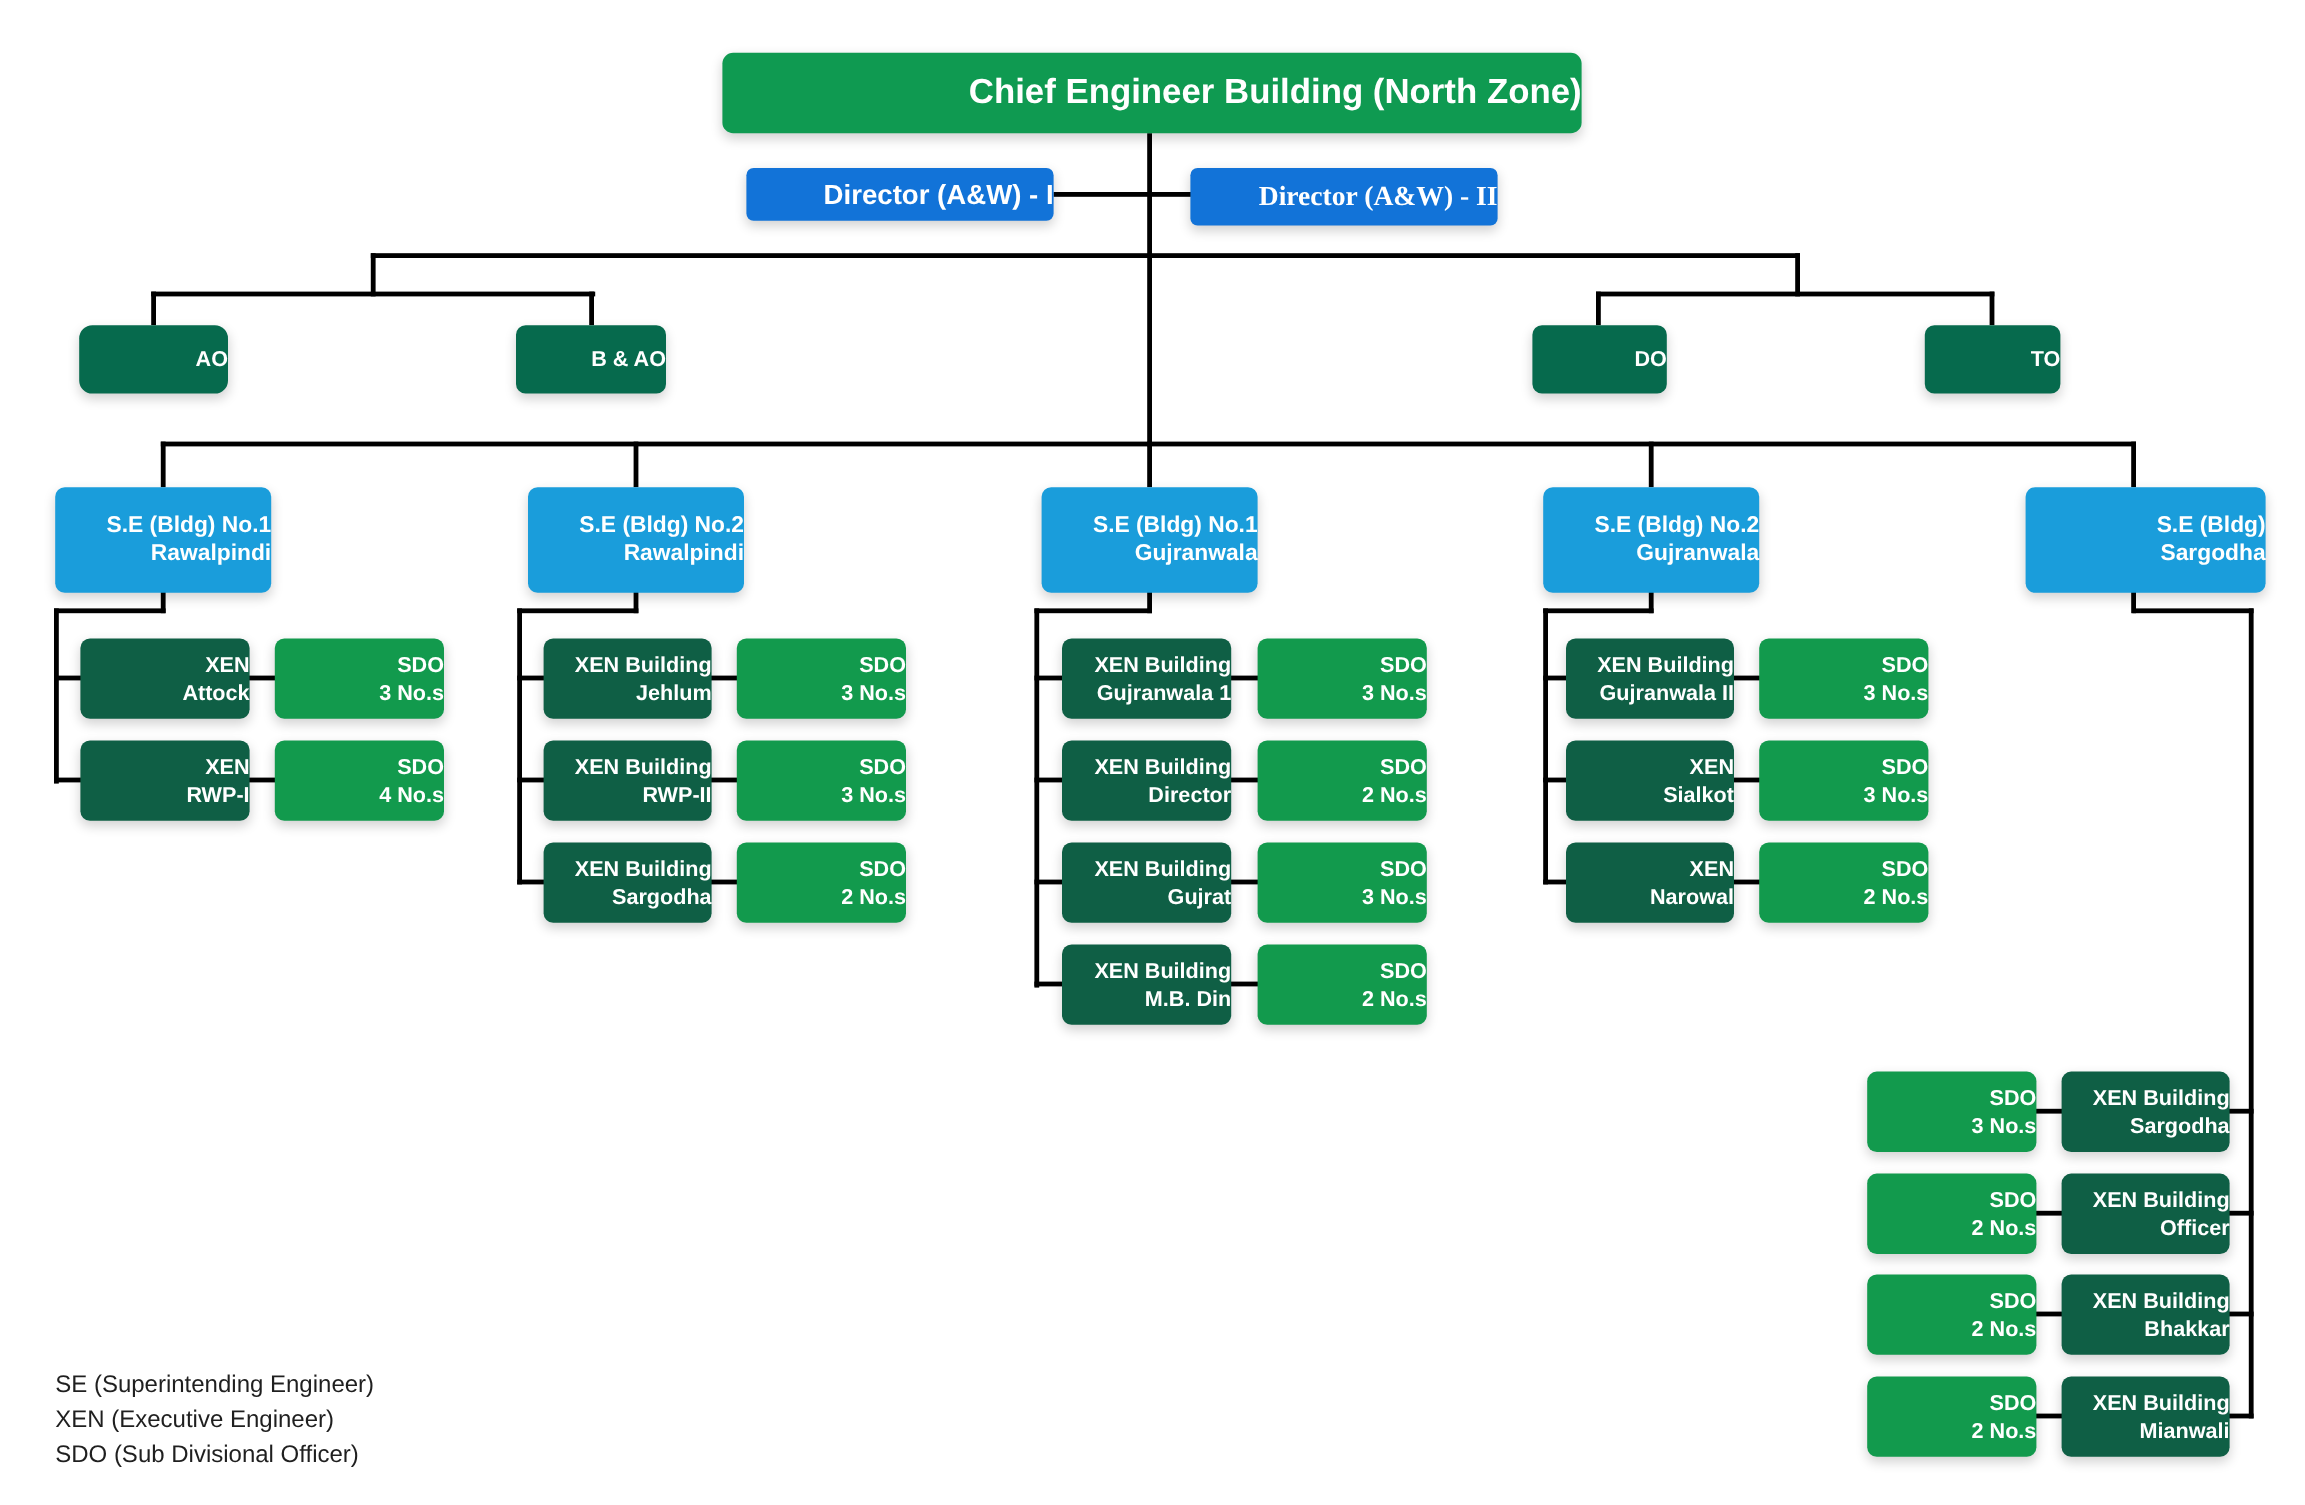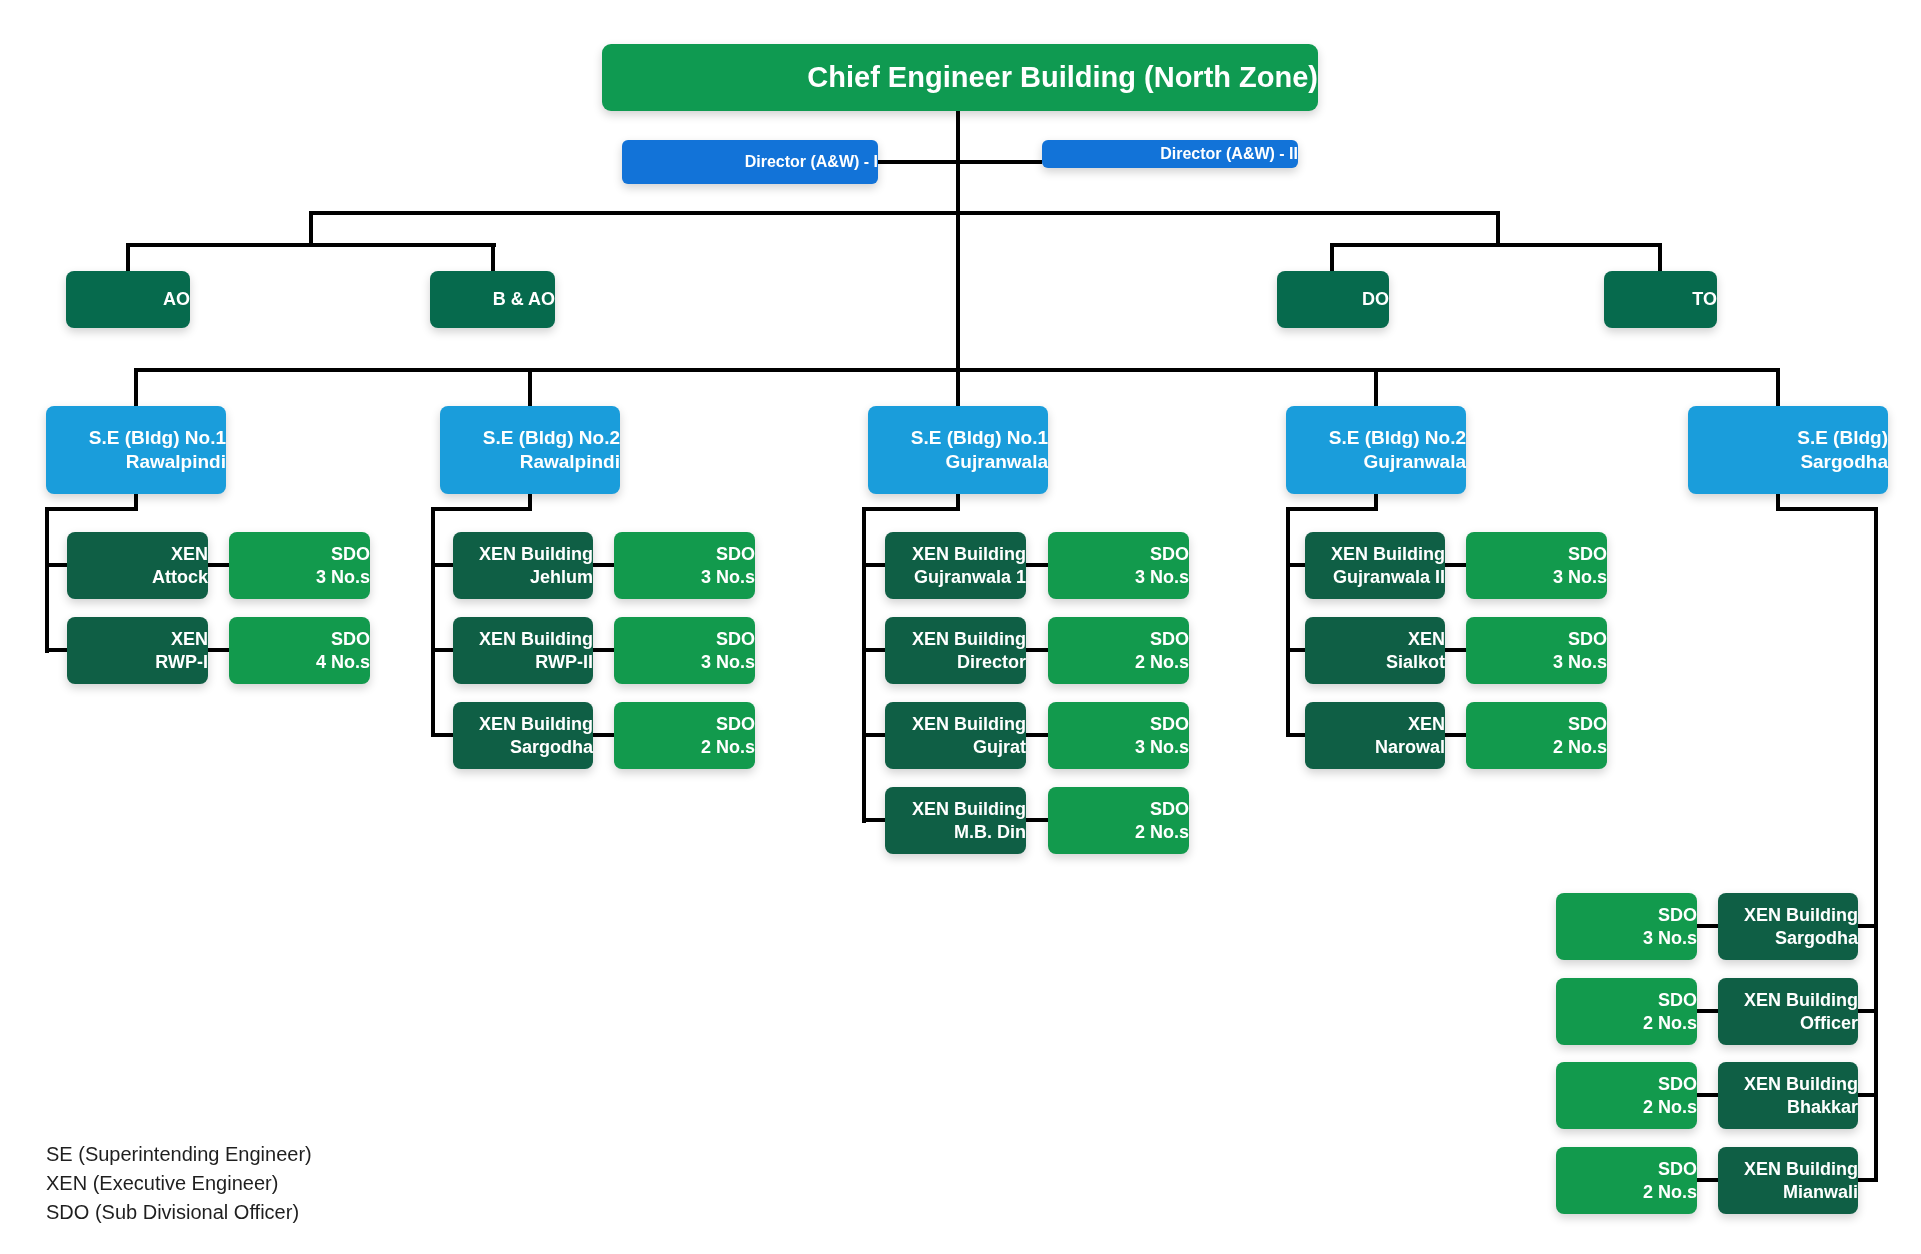--- a/index.html
+++ b/index.html
@@ -6,21 +6,21 @@
   .canvas{
     position:relative;width:1921px;height:1254px;background:#ffffff;overflow:hidden;
     font-family:"Liberation Sans",sans-serif;
   }
   .box{
     position:absolute;display:flex;flex-direction:column;align-items:flex-end;justify-content:center;
     color:#ffffff;font-weight:bold;text-align:center;border-radius:8px;
     box-shadow:0 4px 10px rgba(0,0,0,0.18);line-height:1.25;
   }
   .chief{background:var(--chief-green,#0F9A51);font-size:29px;border-radius:9px;}
-  .director{background:var(--director-blue,#1273D8);font-size:16px;border-radius:6px;}
+  .director{background:var(--director-blue,#1273D8);font-size:23px;border-radius:6px;}
   .office{background:var(--office-green,#066A4D);font-size:18px;}
   .se{background:var(--se-blue,#1A9DDB);font-size:19px;}
   .xen{background:var(--xen-green,#0F5F45);font-size:18px;}
   .sdo{background:var(--sdo-green,#129A4D);font-size:18px;}
   .ln{position:absolute;background:var(--line-black,#000000);display:block;}
   .legend{
     position:absolute;left:46px;top:1140px;color:var(--legend-text,#1F1F1F);
     font-size:20px;line-height:29px;font-weight:400;
   }
 </style>
@@ -101,25 +101,25 @@
   <i class="ln" style="left:1695px;top:1093px;width:26px;height:4px;"></i>
   <i class="ln" style="left:1695px;top:1178px;width:26px;height:4px;"></i>
 
   <div class="box chief" style="left:602px;top:44px;width:716px;height:67px;">
     <span>Chief Engineer Building (North Zone)</span>
   </div>
 
   <div class="box director" style="left:622px;top:140px;width:256px;height:44px;">
     <span>Director (A&amp;W) - I</span>
   </div>
-  <div class="box director" style="left:1042px;top:140px;width:256px;height:28px;">
+  <div class="box director" style="left:992px;top:140px;width:256px;height:48px;font-family:Liberation Serif, serif;">
     <span>Director (A&amp;W) - II</span>
   </div>
 
-  <div class="box office" style="left:66px;top:271px;width:124px;height:57px;">
+  <div class="box office" style="left:66px;top:271px;width:124px;height:57px;border-radius:11px;">
     <span>AO</span>
   </div>
   <div class="box office" style="left:430px;top:271px;width:125px;height:57px;">
     <span>B &amp; AO</span>
   </div>
   <div class="box office" style="left:1277px;top:271px;width:112px;height:57px;">
     <span>DO</span>
   </div>
   <div class="box office" style="left:1604px;top:271px;width:113px;height:57px;">
     <span>TO</span>

